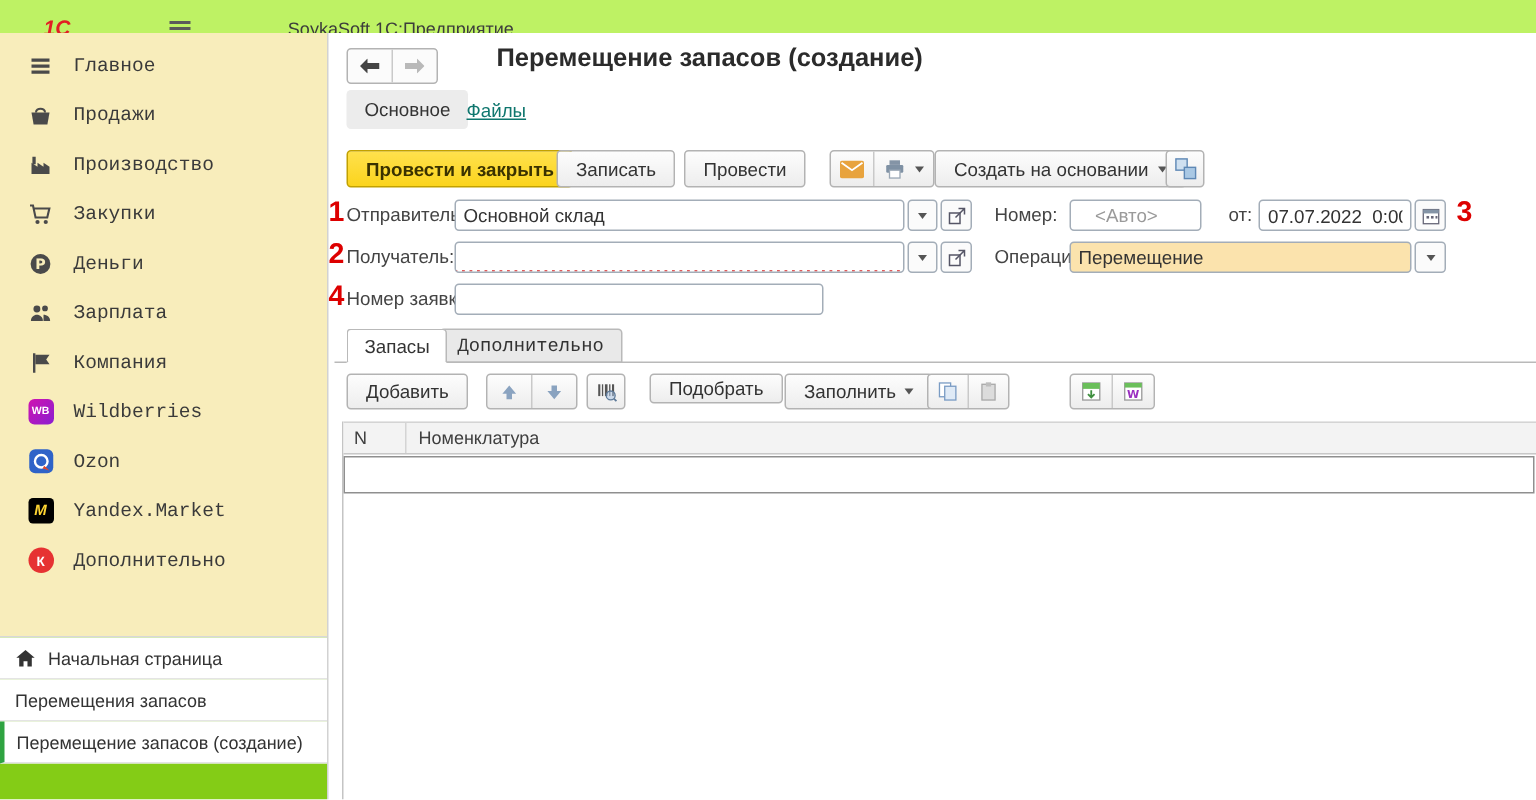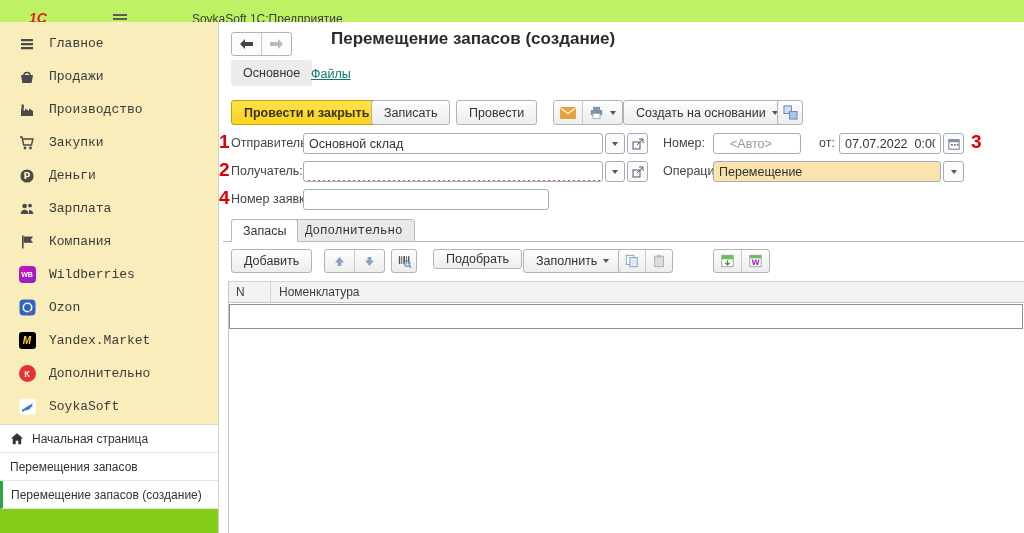--- a/index.html
+++ b/index.html
@@ -210,29 +210,20 @@
 
     <div class="side-item">
       <span class="icn">
         <span class="badge" style="background:#e63232;border-radius:50%;font-size:9px;">
             <span>К</span>
           </span>
       </span>
         <span class="lbl">Дополнительно</span>
     </div>
 
-    <div class="side-item">
-      <span class="icn">
-        <svg width="17" height="17" viewBox="0 0 17 17">
-            <rect x="0.5" y="0.5" width="16" height="16" rx="2" fill="#fff"></rect>
-            <path fill="#3a7bd5" d="M3 11.5c2.8-.8 4.6-3.4 8.2-4.6l2.6-1.8-.8 2.5.9 1-1.9.5c-.9 2.6-4.2 3.4-6 3.4l-3 1.6 0-2.6z"></path>
-          </svg>
-      </span>
-        <span class="lbl">SoykaSoft</span>
-    </div>
   </div>
 
   <div class="navfooter">
     <div class="nav-row">
       <span class="icn">
         <svg width="14" height="14" viewBox="0 0 16 16">
             <path fill="#333" d="M8 1.5l7 6h-2.2V14H9.5v-4h-3v4H3.2V7.5H1l7-6z"></path>
           </svg>
       </span>
       <span>Начальная страница</span>

